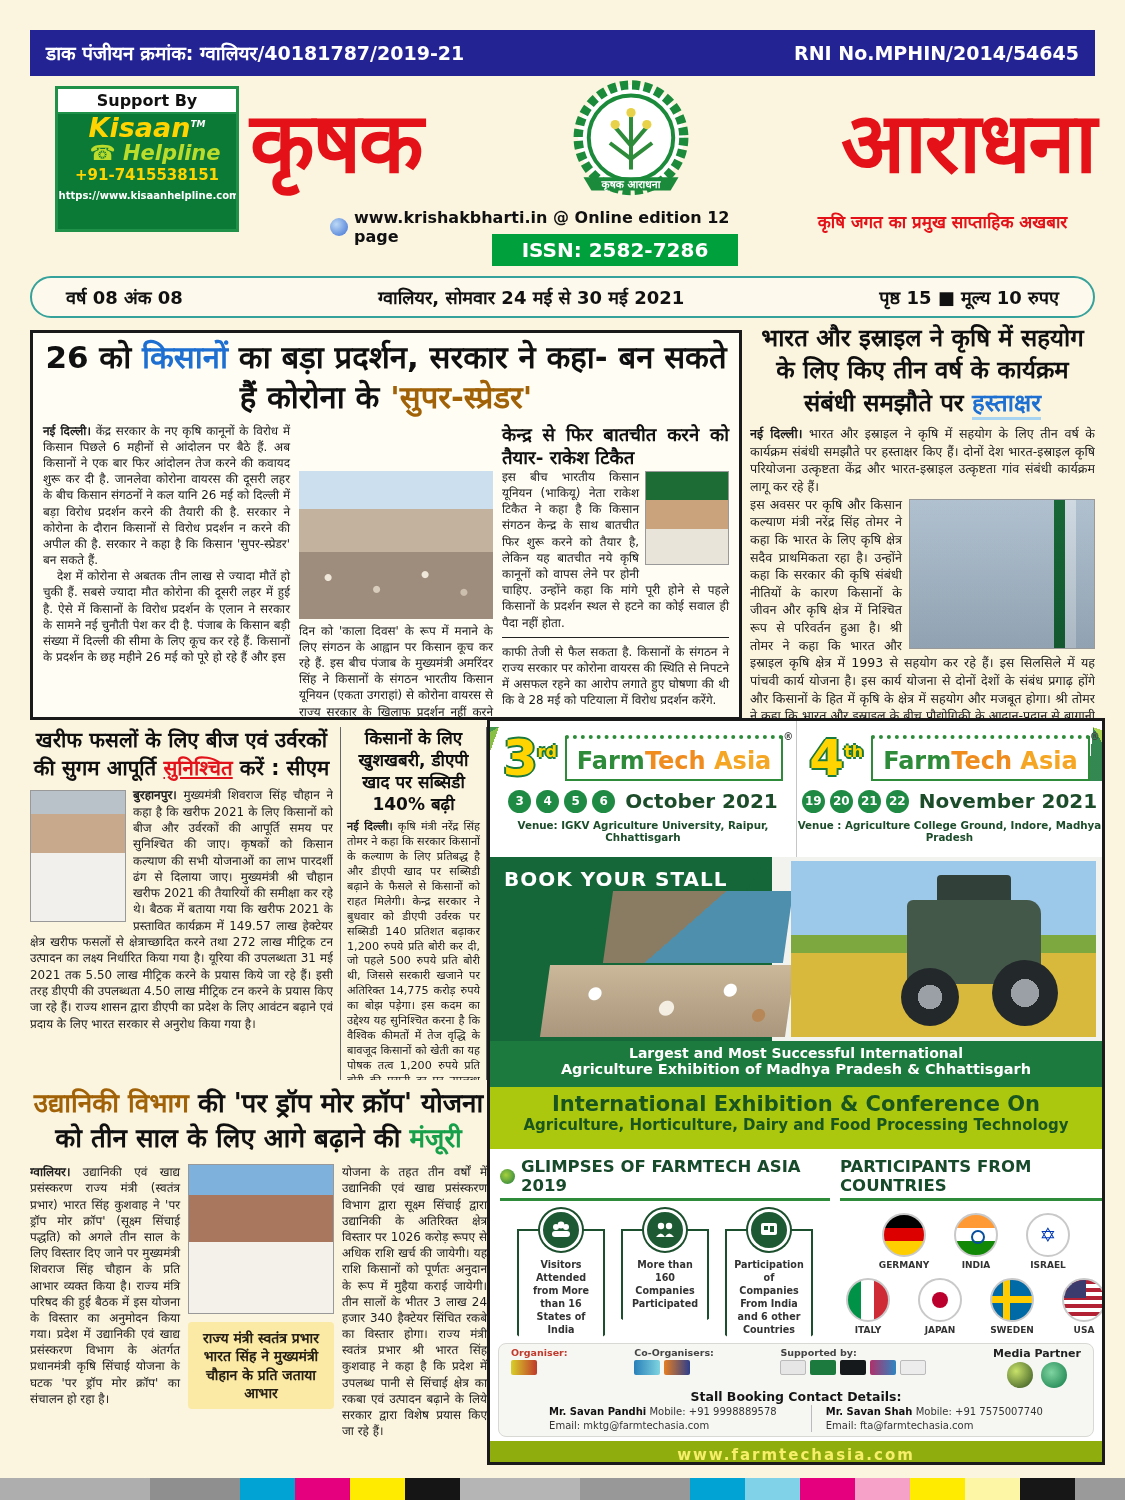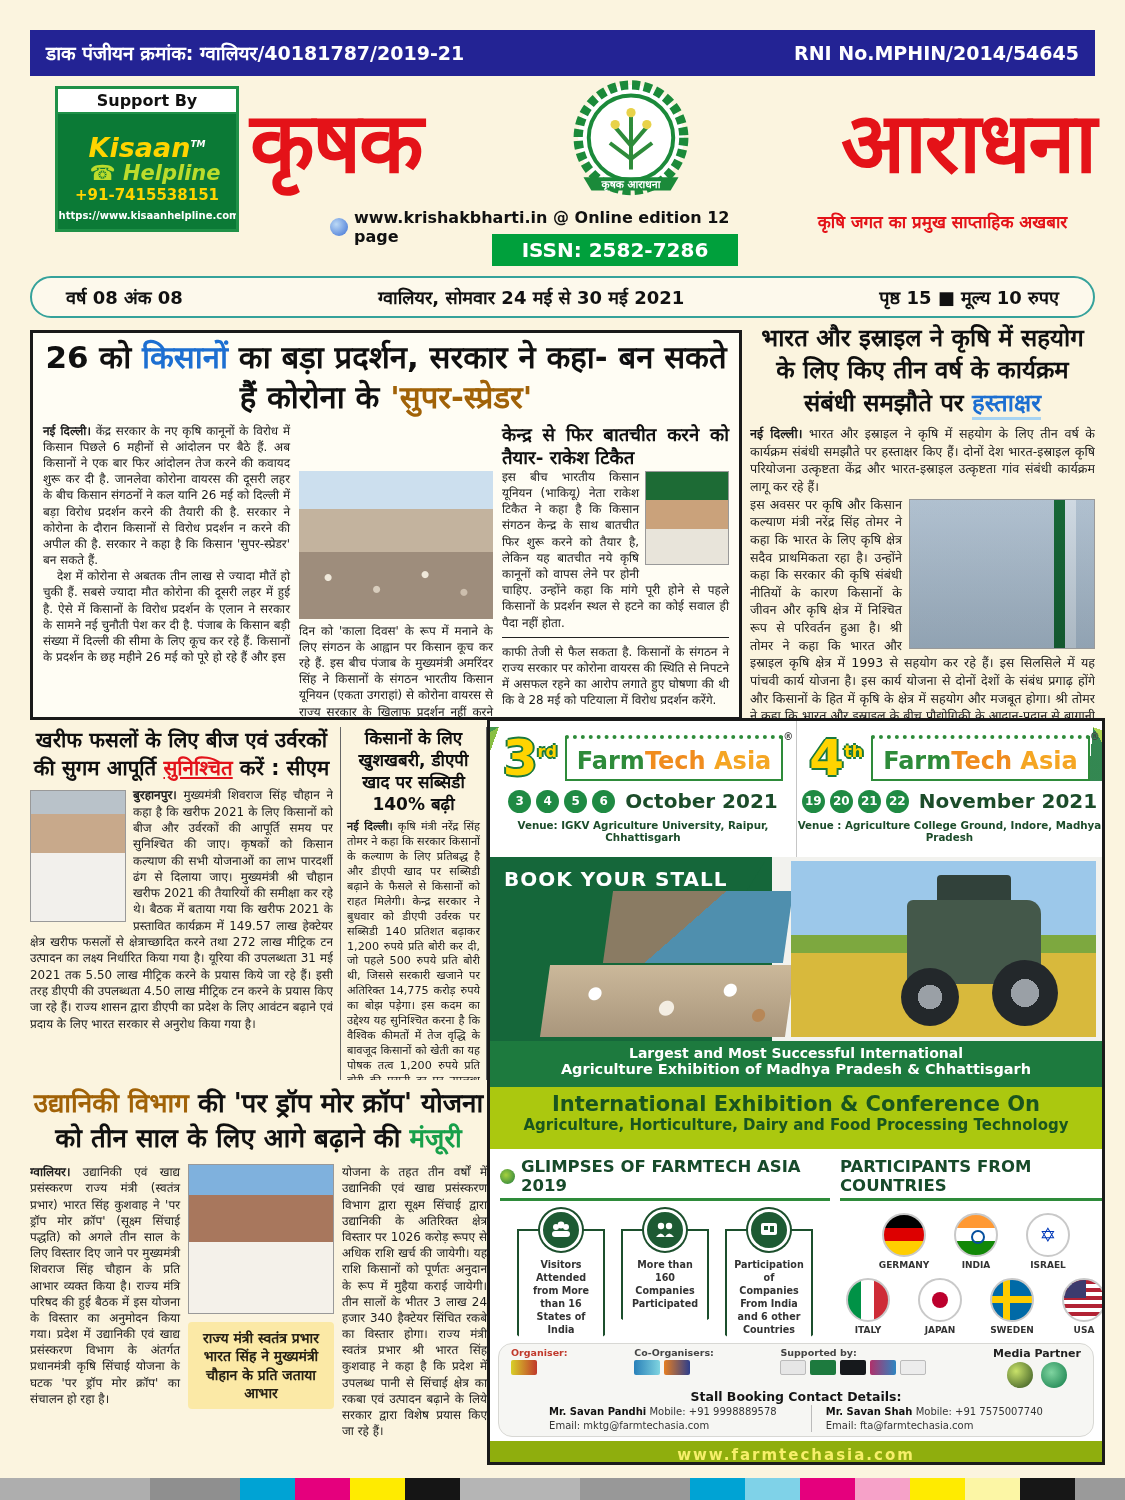--- a/index.html
+++ b/index.html
@@ -9,21 +9,21 @@
 
   
   .topbar { position:absolute; left:30px; top:30px; width:1065px; height:46px; background:#232394;
             color:#fff; display:flex; justify-content:space-between; align-items:center;
             padding:0 16px; font-weight:bold; font-size:19px; }
 
   
   .support-box { position:absolute; left:55px; top:86px; width:184px; height:146px;
                  border:3px solid #1f9148; background:#0b7a36; overflow:hidden; }
   .support-title { background:#fff; color:#111; font-weight:bold; font-size:16px; text-align:center; padding:2px 0; border-bottom:2px solid #1f9148; }
-  .kisaan-line { text-align:center; font-weight:bold; font-style:italic; font-size:27px; color:#ffd400; line-height:1.05; margin-top:20px; }
+  .kisaan-line { text-align:center; font-weight:bold; font-style:italic; font-size:27px; color:#ffd400; line-height:1.05; margin-top:0; }
   .kisaan-line .tm { font-size:9px; color:#fff; vertical-align:super; }
   .helpline-line { text-align:center; font-weight:bold; font-style:italic; font-size:21px; color:#bcdc2c; line-height:1.05;padding-left:16px; }
   .phone-line { text-align:center; font-weight:bold; font-size:15px; color:#ffd400; margin-top:2px; }
   .url-line { display:flex; align-items:center; justify-content:center; gap:4px; color:#fff; font-size:10px; font-weight:bold; margin-top:5px; }
   .mini-globe { width:12px; height:12px; border-radius:3px; background:linear-gradient(135deg,#3b6fd4,#9cc2f0); display:inline-block; }
 
   .mast-title-row { position:absolute; left:250px; top:78px; width:845px; height:130px; display:flex; align-items:center; justify-content:space-between; }
   .mast-word { color:#e41218; font-weight:900; font-size:84px; line-height:1; font-family:"DejaVu Sans", sans-serif; letter-spacing:-2px; }
   .emblem { width:132px; height:132px; flex:0 0 132px; }
   .web-line { position:absolute; left:330px; top:208px; width:440px; display:flex; gap:6px; align-items:center;
@@ -157,21 +157,21 @@
   .flag-india { background:linear-gradient(180deg,#ff9933 0 33%,#fff 33% 66%,#128807 66%); }
   .flag-india::after { content:""; position:absolute; left:50%; top:50%; width:10px; height:10px; margin:-5px 0 0 -5px; border-radius:50%; border:2px solid #054f9e; }
   .flag-israel { background:#fff; color:#0038b8; font-size:20px; display:flex; align-items:center; justify-content:center; font-weight:bold; }
   .flag-italy { background:linear-gradient(90deg,#009246 0 33%,#fff 33% 66%,#ce2b37 66%); }
   .flag-japan { background:#fff; }
   .flag-japan::after { content:""; position:absolute; left:50%; top:50%; width:16px; height:16px; margin:-8px 0 0 -8px; border-radius:50%; background:#bc002d; }
   .flag-sweden { background:linear-gradient(#fecc00,#fecc00) 0 50%/100% 18% no-repeat, linear-gradient(#fecc00,#fecc00) 35% 0/18% 100% no-repeat, #006aa7; }
   .flag-usa { background:repeating-linear-gradient(180deg,#b22234 0 4px,#fff 4px 8px); }
   .flag-usa::before { content:""; position:absolute; left:0; top:0; width:55%; height:45%; background:#3c3b6e; }
 
-  .partners-card { margin:4px 8px 0; height:94px; border-radius:14px; background:#f6f6f3; border:1px solid #d8d8d4; padding:3px 12px; position:relative; }
+  .partners-card { margin:4px 8px 0; height:94px; border-radius:8px; background:#f6f6f3; border:1px solid #d8d8d4; padding:3px 12px; position:relative; }
   .p-row1 { display:flex; align-items:flex-start; justify-content:space-between; }
   .p-group { font-size:9.5px; font-weight:bold; color:#444; text-align:left; }
   .p-label-org { color:#c0392b; }
   .logo-strip { display:flex; gap:4px; margin-top:2px; }
   .logo-chip { width:26px; height:15px; border-radius:2px; }
   .lc1{background:linear-gradient(90deg,#d8d028,#c0392b);} .lc2{background:linear-gradient(90deg,#2980b9,#7fd4e0);} .lc3{background:linear-gradient(90deg,#e67e22,#2c3e8c);}
   .lc4{background:#e6e6e6; border:1px solid #bbb;} .lc5{background:#1d7a3e;} .lc6{background:#16191c;} .lc7{background:linear-gradient(90deg,#b0306a,#2e86c1);} .lc8{background:#ececec; border:1px solid #bbb;}
   .media-partner { text-align:center; }
   .mp-label { font-size:11px; font-weight:900; color:#222; }
   .mp-logos { display:flex; gap:8px; justify-content:center; margin-top:2px; }

